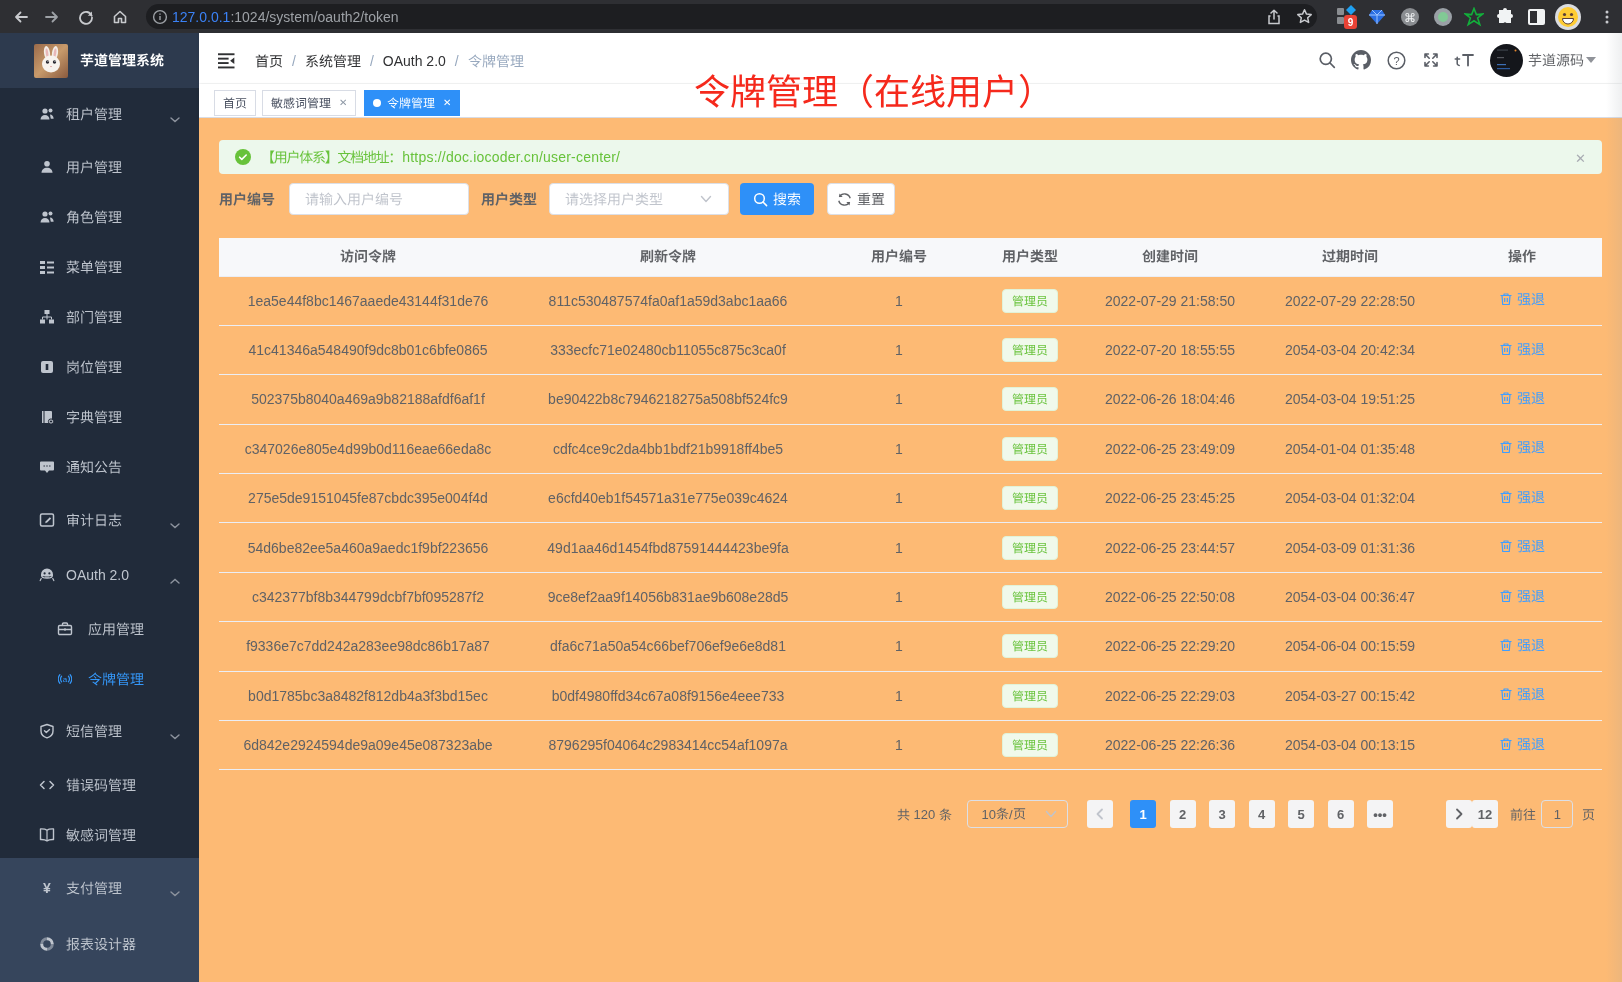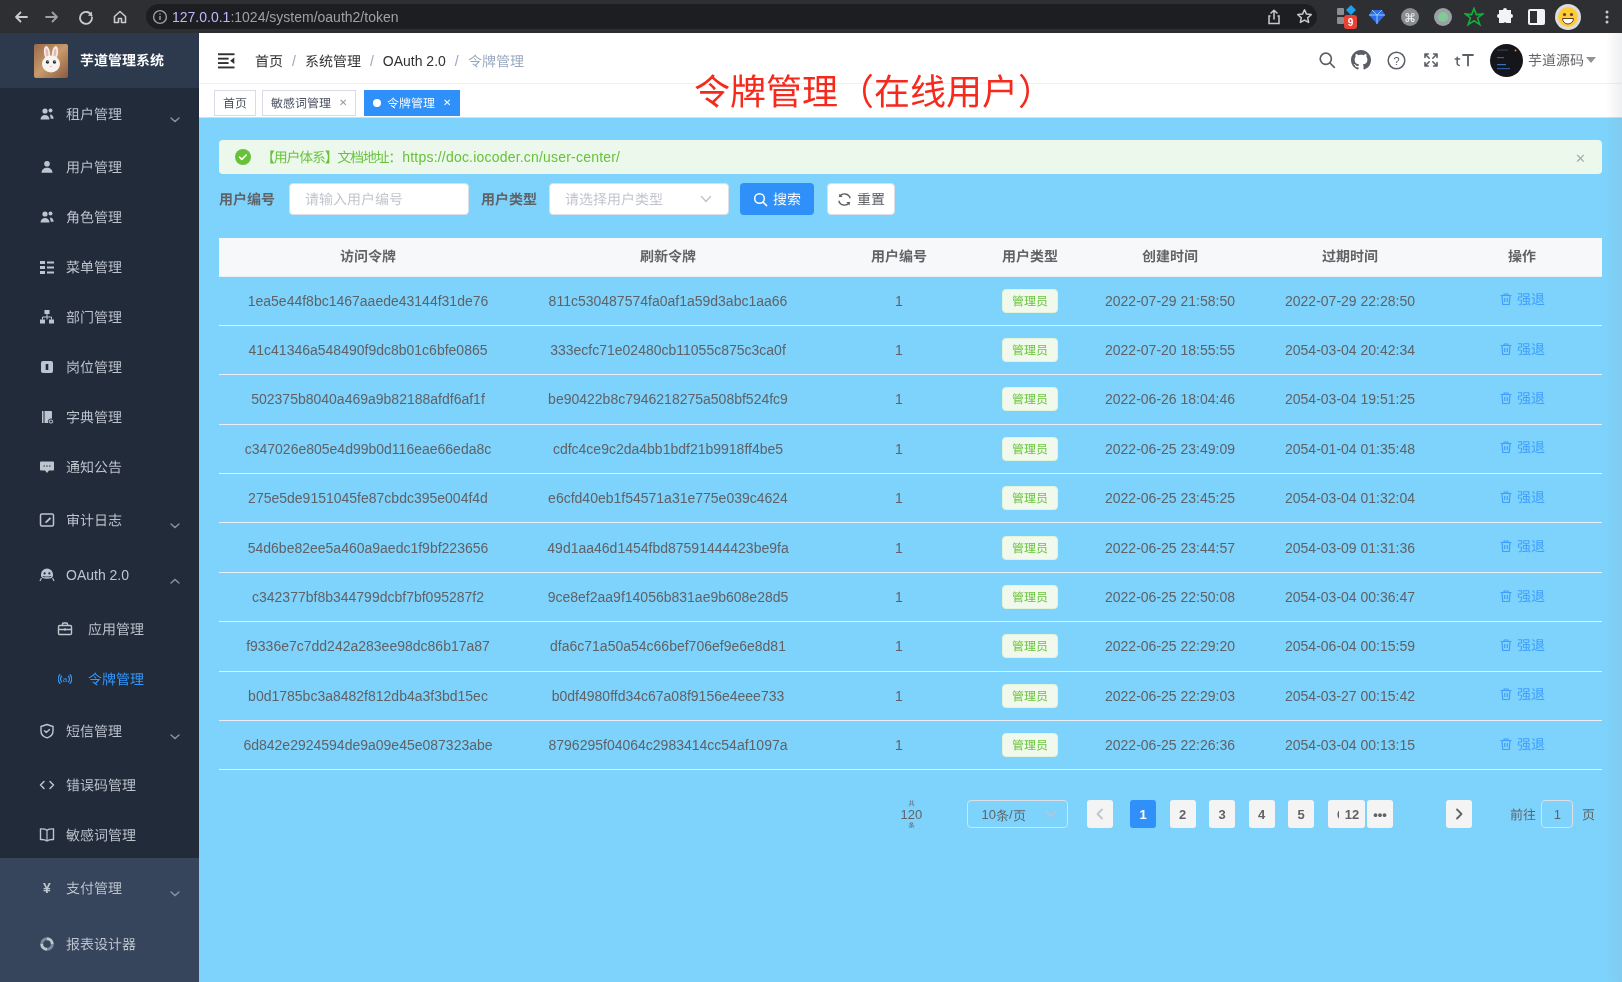--- a/index.html
+++ b/index.html
@@ -2,21 +2,21 @@
 <html><head><meta charset="utf-8"><style>
 *{margin:0;padding:0;box-sizing:border-box}
 html,body{width:1622px;height:982px;overflow:hidden}
 body{font-family:"Liberation Sans",sans-serif;background:#fff;position:relative}
 svg{display:inline-block}
 
 #chrome{position:absolute;left:0;top:0;width:1622px;height:33px;background:#2e2f33}
 #chrome .pill{position:absolute;left:146px;top:4px;width:1171px;height:25px;border-radius:13px;background:#1d1e21}
 #chrome .nav-ic{position:absolute;top:0;height:33px;display:flex;align-items:center;justify-content:center}
 #chrome .url{position:absolute;left:172px;top:0;height:33px;display:flex;align-items:center;font-size:14px;color:#9da1a6}
-#chrome .url b{color:#c4b5fd;font-weight:400}
+#chrome .url b{color:#3b82f6;font-weight:400}
 
 #sidebar{position:absolute;left:0;top:33px;width:199px;height:949px;background:#36455c}
 #sidebar .logo{position:absolute;left:0;top:0;width:199px;height:55px;background:#2d3a4e;display:flex;align-items:center}
 #sidebar .menu{position:absolute;left:0;top:55px;width:199px;height:770px;background:#212b3a}
 .mi{position:absolute;left:0;width:199px;height:50px;display:flex;align-items:center}
 .mi .ic{position:absolute;left:38px;width:18px;height:50px;display:flex;align-items:center;justify-content:center}
 .mi .tx{position:absolute;left:66px;top:0;height:50px;display:flex;align-items:center}
 .mi.sub .ic{left:56px}
 .mi.sub .tx{left:88px}
 .mi .arr{position:absolute;right:18px;top:21px}
@@ -25,21 +25,21 @@
 #crumb{position:absolute;left:56px;top:3px;height:50px;display:flex;align-items:center;font-size:14px;color:#303133}
 #crumb .sep{color:#97a8be;margin:0 9px;font-weight:400}
 #rightmenu{position:absolute;left:0;top:2px;width:1423px;height:50px}
 
 #tags{position:absolute;left:199px;top:84px;width:1423px;height:34px;background:#fff;border-bottom:1px solid #d8dce5;box-shadow:0 1px 3px 0 rgba(0,0,0,.12)}
 .tag{position:absolute;top:6px;height:26px;border:1px solid #d8dce5;background:#fff;color:#495060;display:flex;align-items:center;padding:0 8px;font-size:12px}
 .tag.on{background:#2e90f8;border-color:#2e90f8;color:#fff}
 .tag .dot{width:8px;height:8px;border-radius:50%;background:#fff;margin-right:6px}
 .tag .x{margin-left:8px;font-size:10px;line-height:1}
 
-#content{position:absolute;left:199px;top:118px;width:1423px;height:864px;background:#7dd3fc}
+#content{position:absolute;left:199px;top:118px;width:1423px;height:864px;background:#fdba74}
 #alert{position:absolute;left:20px;top:22px;width:1383px;height:34px;background:#ecf8ec;border-radius:4px;display:flex;align-items:center}
 #alert .atext{color:#67c23a;font-size:14px}
 #alert .x{position:absolute;right:16px;top:11px;color:#a8abb2;font-size:13px}
 #qform{position:absolute;left:20px;top:65px;width:1383px;height:32px}
 .flabel{position:absolute;top:0;height:32px;display:flex;align-items:center}
 .inp{position:absolute;top:0;height:32px;border:1px solid #dcdfe6;border-radius:4px;background:#fff;display:flex;align-items:center;padding:0 15px;font-size:14px}
 .btn{position:absolute;top:0;height:32px;border-radius:4px;display:flex;align-items:center;justify-content:center;font-size:14px}
 .btn.blue{background:#2e90f8;color:#fff}
 .btn.plain{background:#fff;border:1px solid #dcdfe6;color:#606266}
 
@@ -1131,32 +1131,32 @@
                     <use href="#g95r"></use>
                     <use href="#g96r" x="1000"></use>
                   </g>
                 </svg>
               </span>
             </span></td>
         </tr>
       </tbody>
     </table>
     <div id="pager">
-      <span style="position:absolute;left:698.0px;top:0;height:28px;display:flex;align-items:center;flex-direction:column;"><svg style="width:13.00px;height:13px;vertical-align:-1.56px;fill:#606266;" viewBox="0 -880 1000 1000">
+      <span style="position:absolute;left:698.0px;top:0;height:28px;display:flex;align-items:center;"><svg style="width:13.00px;height:13px;vertical-align:-1.56px;fill:#606266;" viewBox="0 -880 1000 1000">
           <g transform="scale(1,-1)">
             <use href="#g97r"></use>
           </g>
         </svg>&nbsp;120&nbsp;<svg style="width:13.00px;height:13px;vertical-align:-1.56px;fill:#606266;" viewBox="0 -880 1000 1000">
           <g transform="scale(1,-1)">
             <use href="#g98r"></use>
           </g>
         </svg></span>
       <span style="position:absolute;left:767.5px;top:0;height:28px;display:flex;align-items:center;">
         <span class="psel">
-          <span style="display:inline-flex;align-items:flex-end">10<svg style="width:13.00px;height:13px;vertical-align:-1.56px;fill:#606266;" viewBox="0 -880 1000 1000">
+          <span style="display:inline-flex;align-items:flex-start">10<svg style="width:13.00px;height:13px;vertical-align:-1.56px;fill:#606266;" viewBox="0 -880 1000 1000">
               <g transform="scale(1,-1)">
                 <use href="#g98r"></use>
               </g>
             </svg>/<svg style="width:13.00px;height:13px;vertical-align:-1.56px;fill:#606266;" viewBox="0 -880 1000 1000">
               <g transform="scale(1,-1)">
                 <use href="#g47r"></use>
               </g>
             </svg></span>
           <svg width="14" height="14" viewBox="0 0 14 14" style="">
             <path d="M2.5 4.5l4.5 5 4.5-5" stroke="#c0c4cc" stroke-width="1.4" fill="none" stroke-linecap="round" stroke-linejoin="round"></path>
@@ -1168,21 +1168,21 @@
           <path d="M8 1.5L3.5 6 8 10.5" stroke="#c0c4cc" stroke-width="1.8" fill="none" stroke-linecap="round" stroke-linejoin="round"></path>
         </svg>
       </span>
       <span class="pbtn on" style="left:931.0px">1</span>
       <span class="pbtn" style="left:970.5px">2</span>
       <span class="pbtn" style="left:1010.0px">3</span>
       <span class="pbtn" style="left:1049.5px">4</span>
       <span class="pbtn" style="left:1089.0px">5</span>
       <span class="pbtn" style="left:1128.5px">6</span>
       <span class="pbtn" style="left:1168.0px">•••</span>
-      <span class="pbtn" style="left:1140px">12</span>
+      <span class="pbtn" style="left:1273px">12</span>
       <span class="pbtn" style="left:1247px">
         <svg width="12" height="12" viewBox="0 0 12 12" style="">
           <path d="M4 1.5L8.5 6 4 10.5" stroke="#606266" stroke-width="1.8" fill="none" stroke-linecap="round" stroke-linejoin="round"></path>
         </svg>
       </span>
       <span style="position:absolute;left:1310.5px;top:0;height:28px;display:flex;align-items:center;">
         <svg style="width:26.00px;height:13px;vertical-align:-1.56px;fill:#606266;" viewBox="0 -880 2000 1000">
           <g transform="scale(1,-1)">
             <use href="#g99r"></use>
             <use href="#g100r" x="1000"></use>

